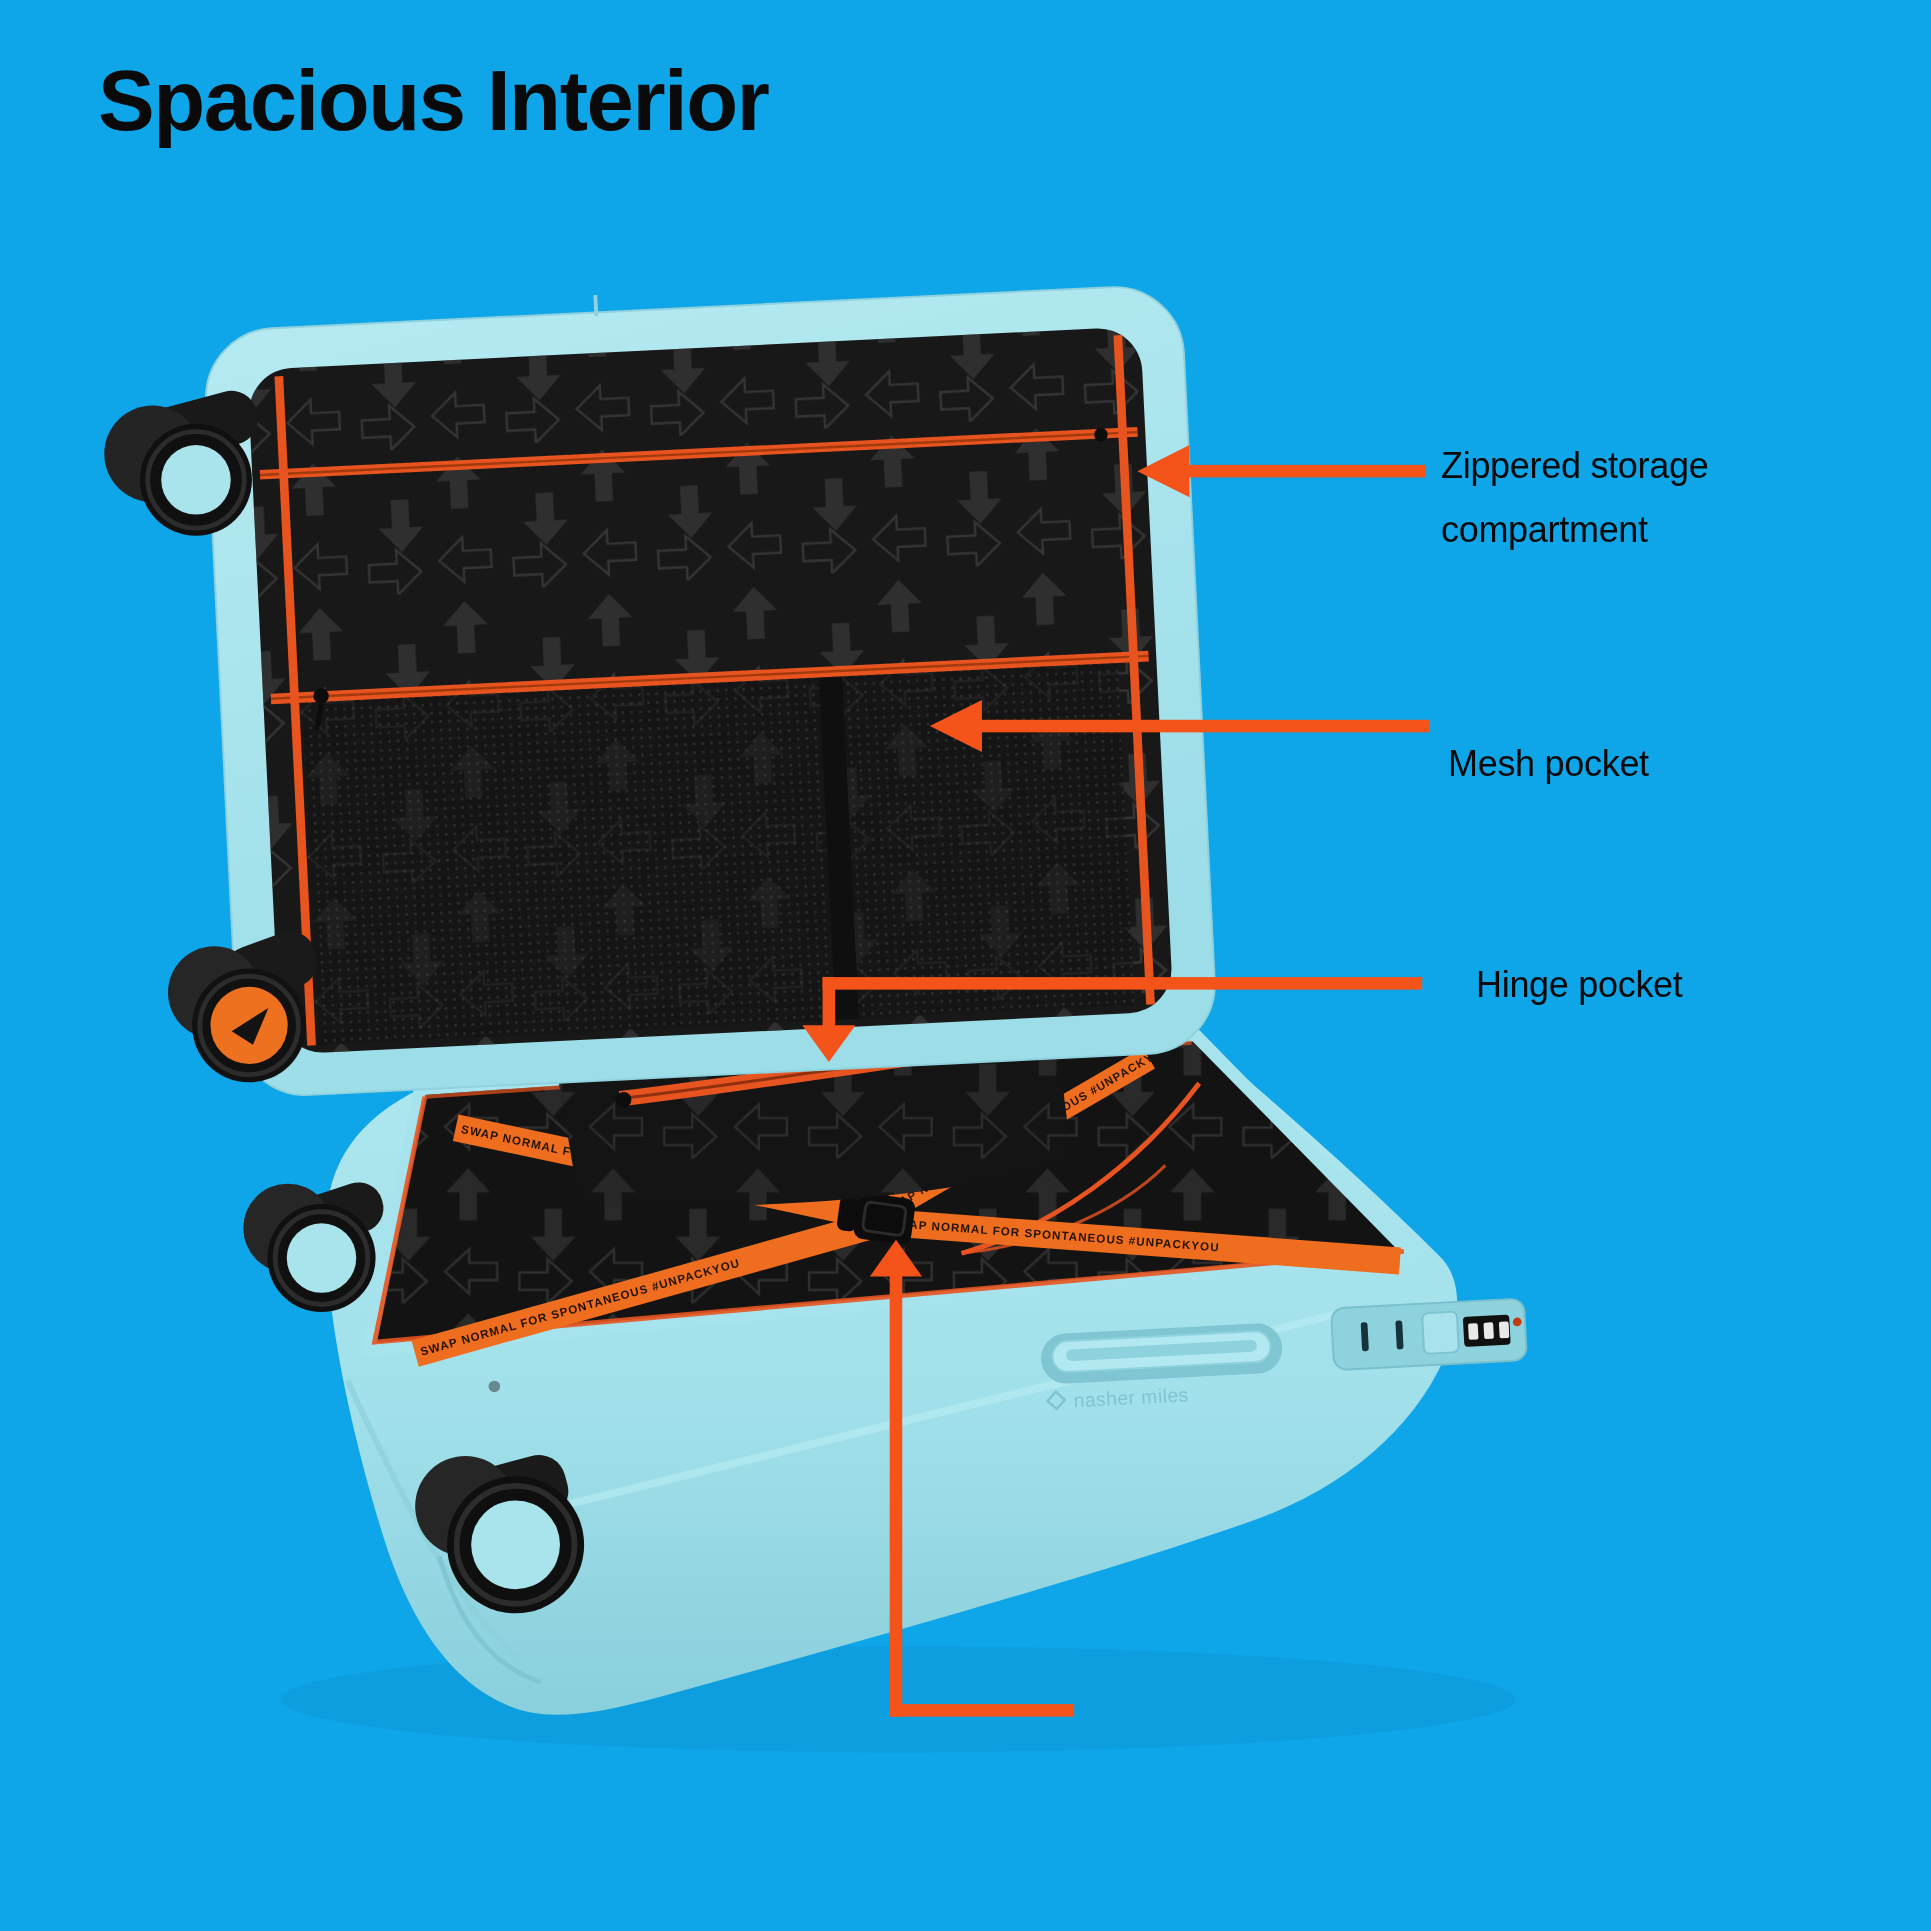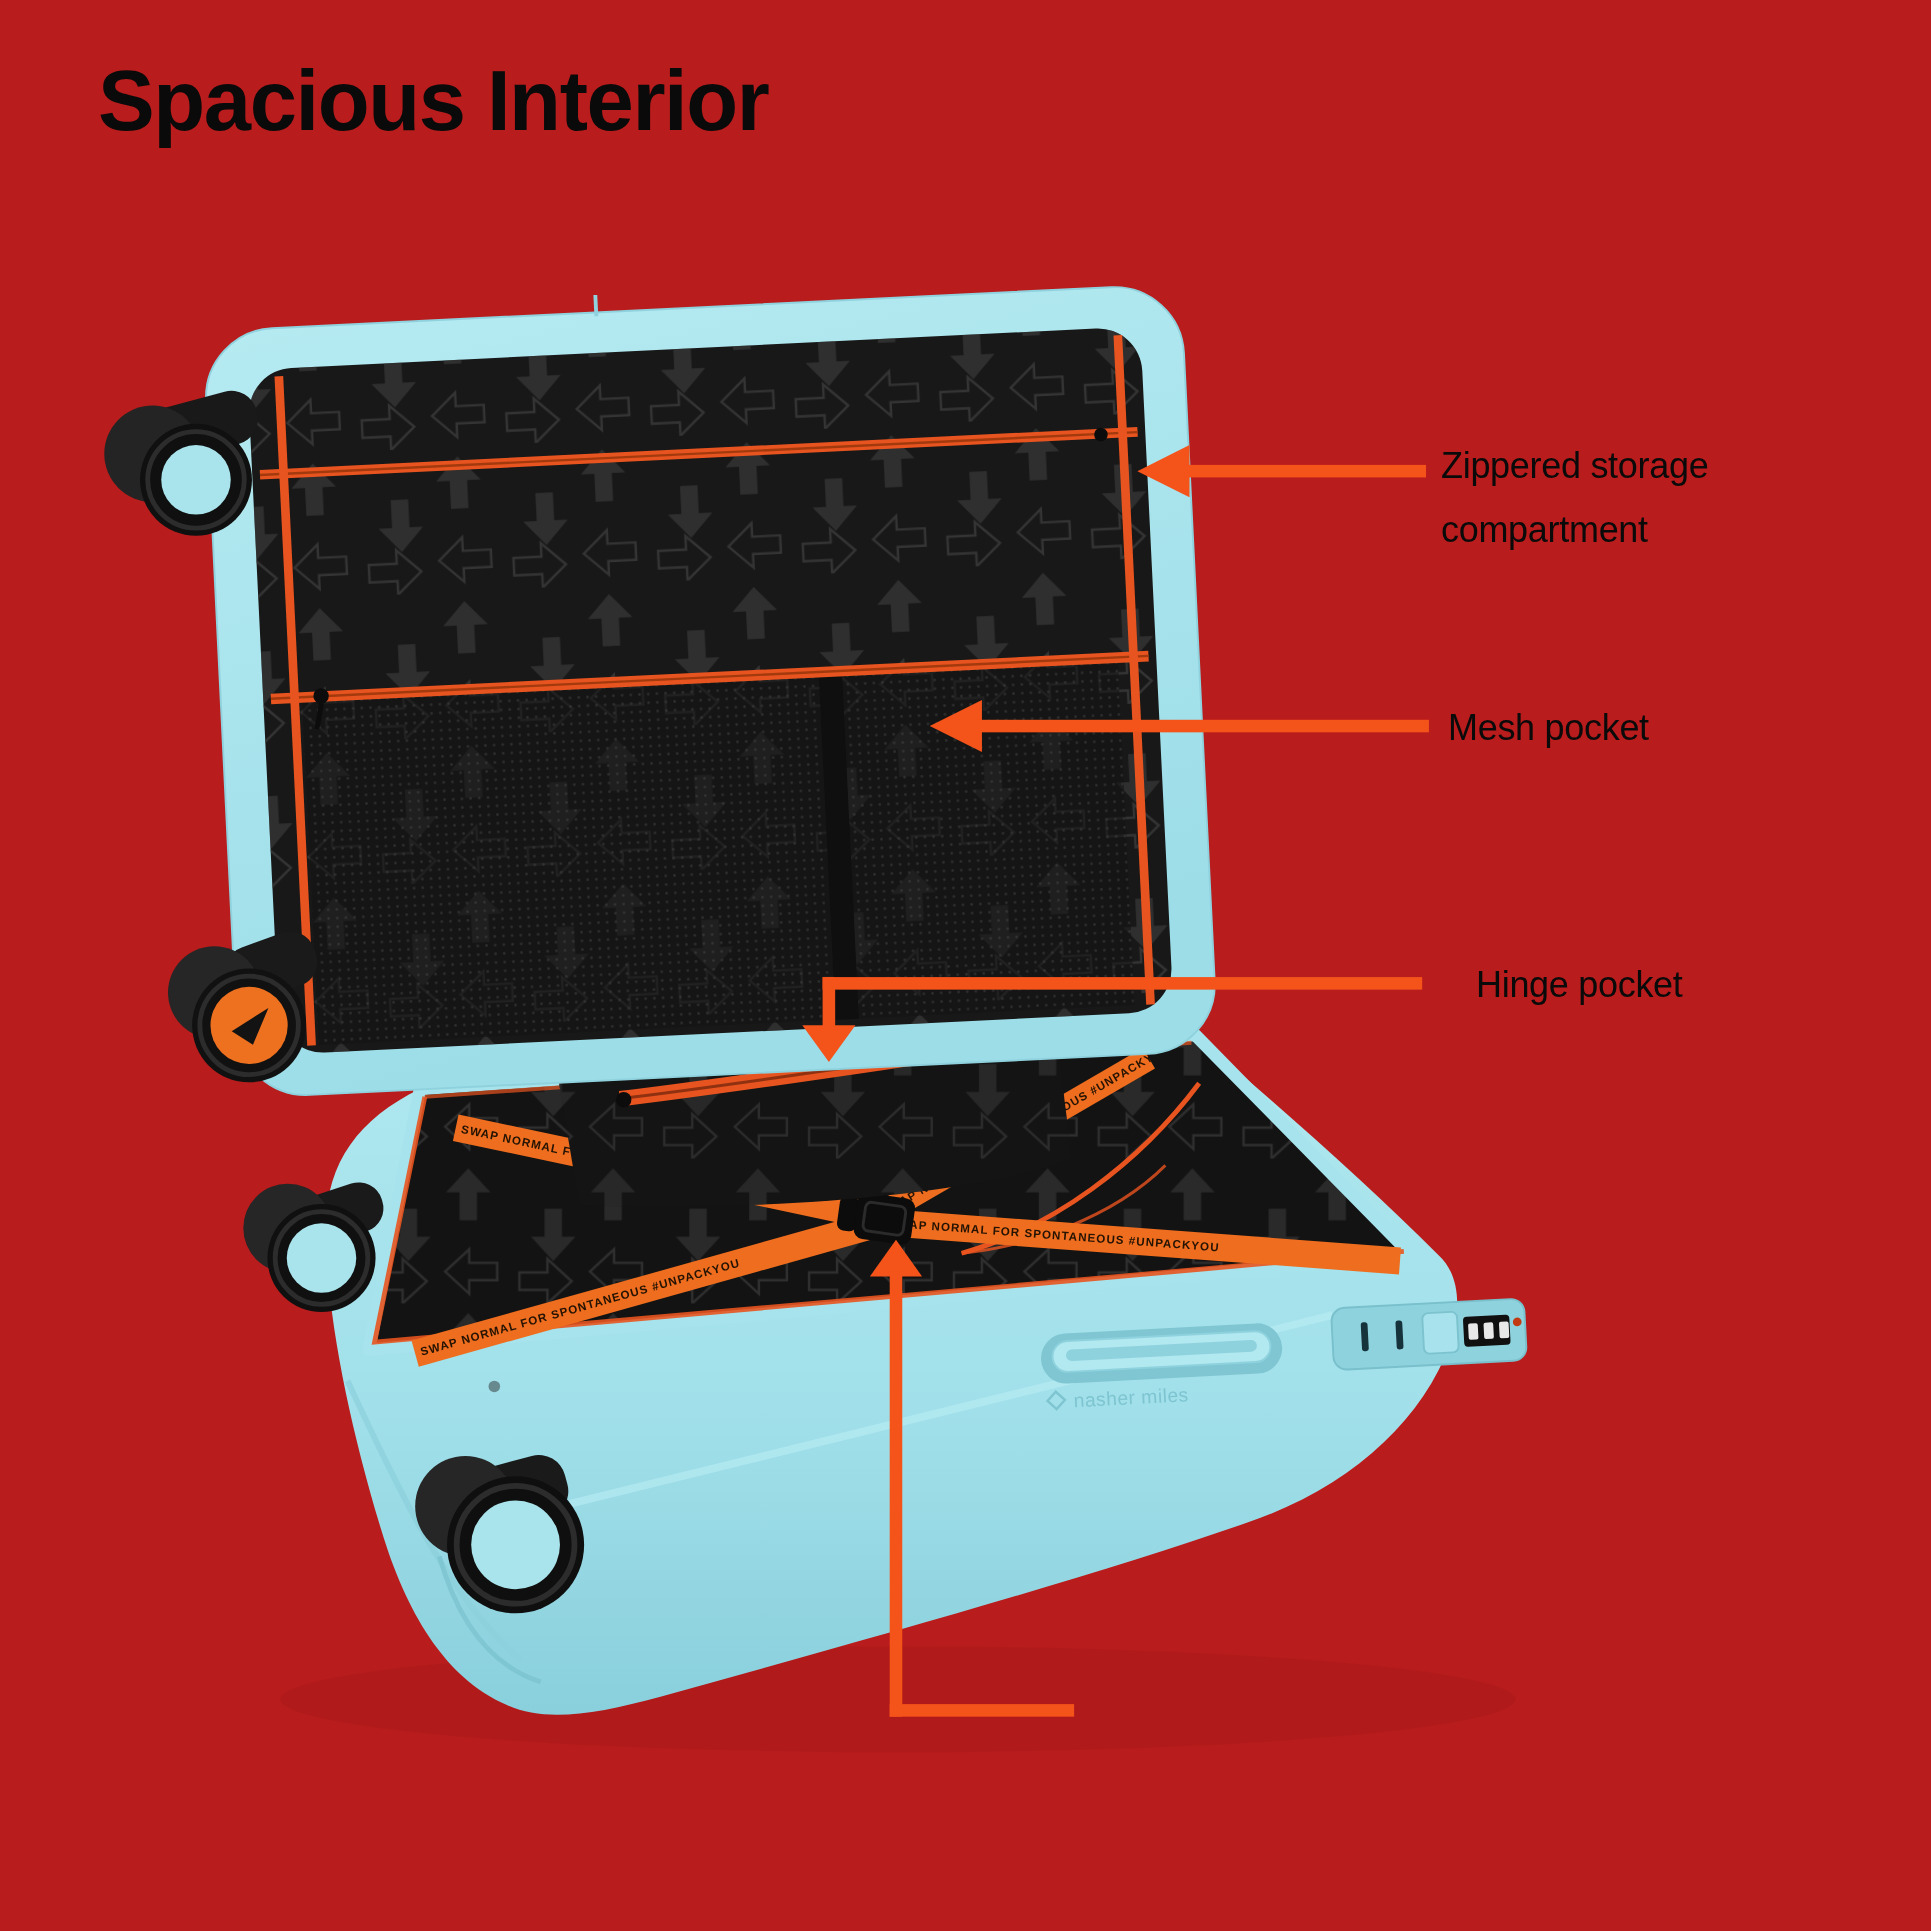--- a/index.html
+++ b/index.html
@@ -1,29 +1,29 @@
 <!DOCTYPE html>
 <html><head>
 <meta charset="utf-8">
 <style>
   html,body{margin:0;padding:0;background:#ffffff;}
   #canvas{
-    position:relative;width:1931px;height:1931px;background:#b91c1c;
+    position:relative;width:1931px;height:1931px;background:#0ea5e9;
     font-family:"Liberation Sans",sans-serif;overflow:hidden;
   }
   .title{
     position:absolute;left:98px;top:52px;font-size:85px;font-weight:bold;
     color:#0a0a0a;letter-spacing:-1.4px;white-space:nowrap;
   }
   .callout{
     position:absolute;font-size:36px;line-height:64px;color:#0a0a0a;
     font-weight:500;letter-spacing:-0.3px;
   }
   .c1{left:1441px;top:434px;width:425px;}
-  .c2{left:1448px;top:696px;width:463px;white-space:nowrap;}
+  .c2{left:1448px;top:732px;width:463px;white-space:nowrap;}
   .c3{left:1436px;top:953px;width:463px;white-space:nowrap;margin-left:40px;}
   .c4{left:1083px;top:1657px;width:541px;}
   svg.art{position:absolute;left:0;top:0;}
 </style>
 </head>
 <body>
 
 <div id="canvas">
 
   <div class="title">Spacious Interior</div>

